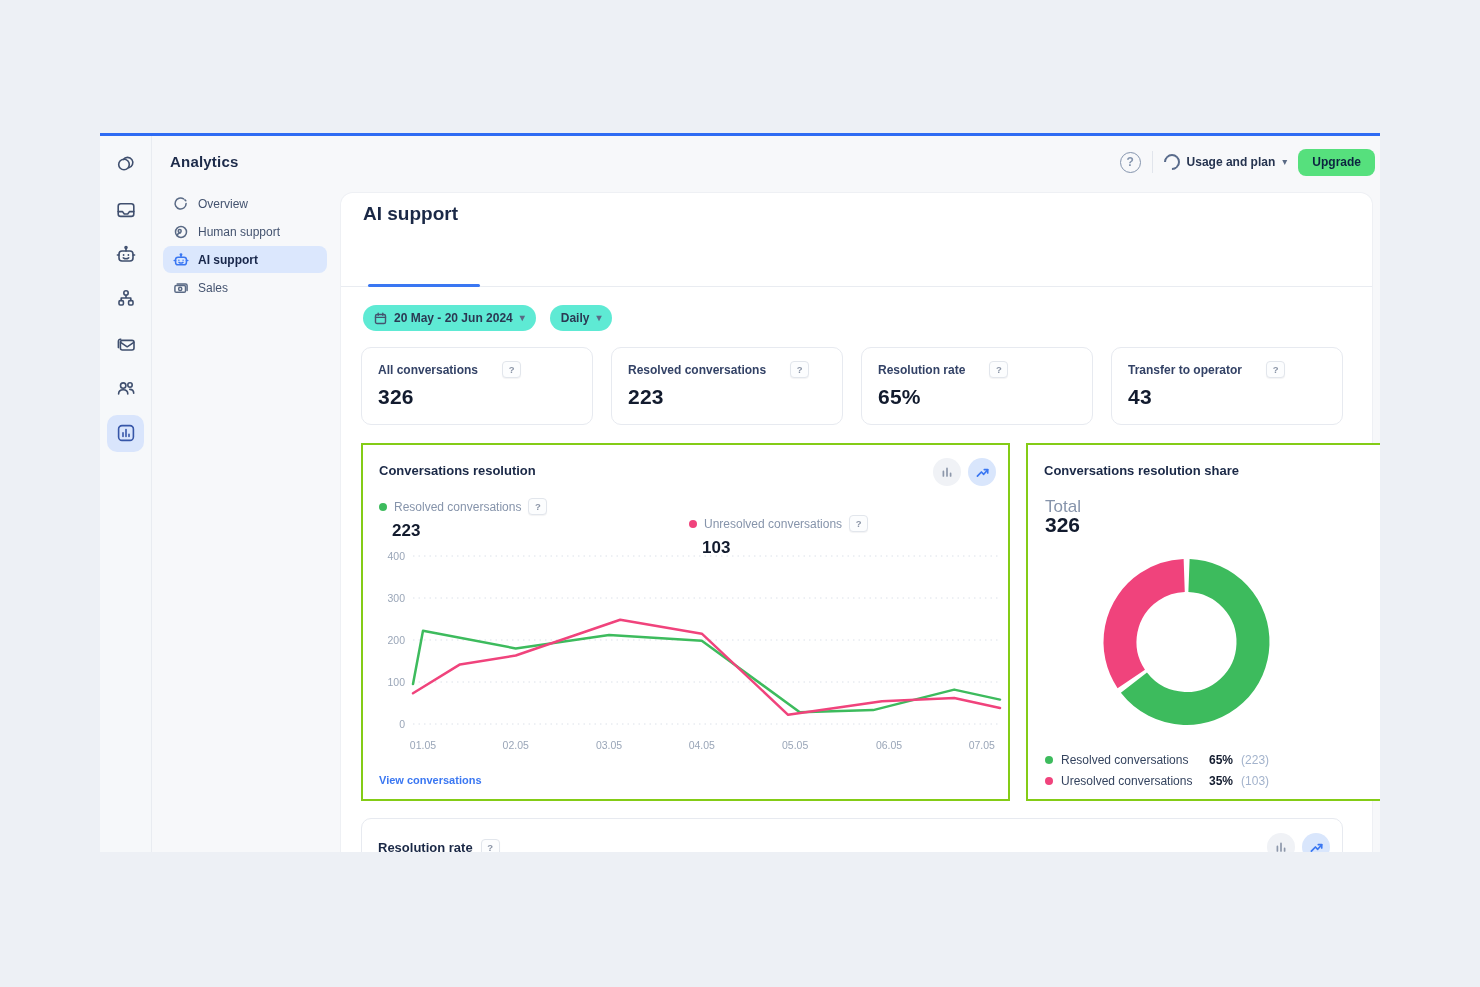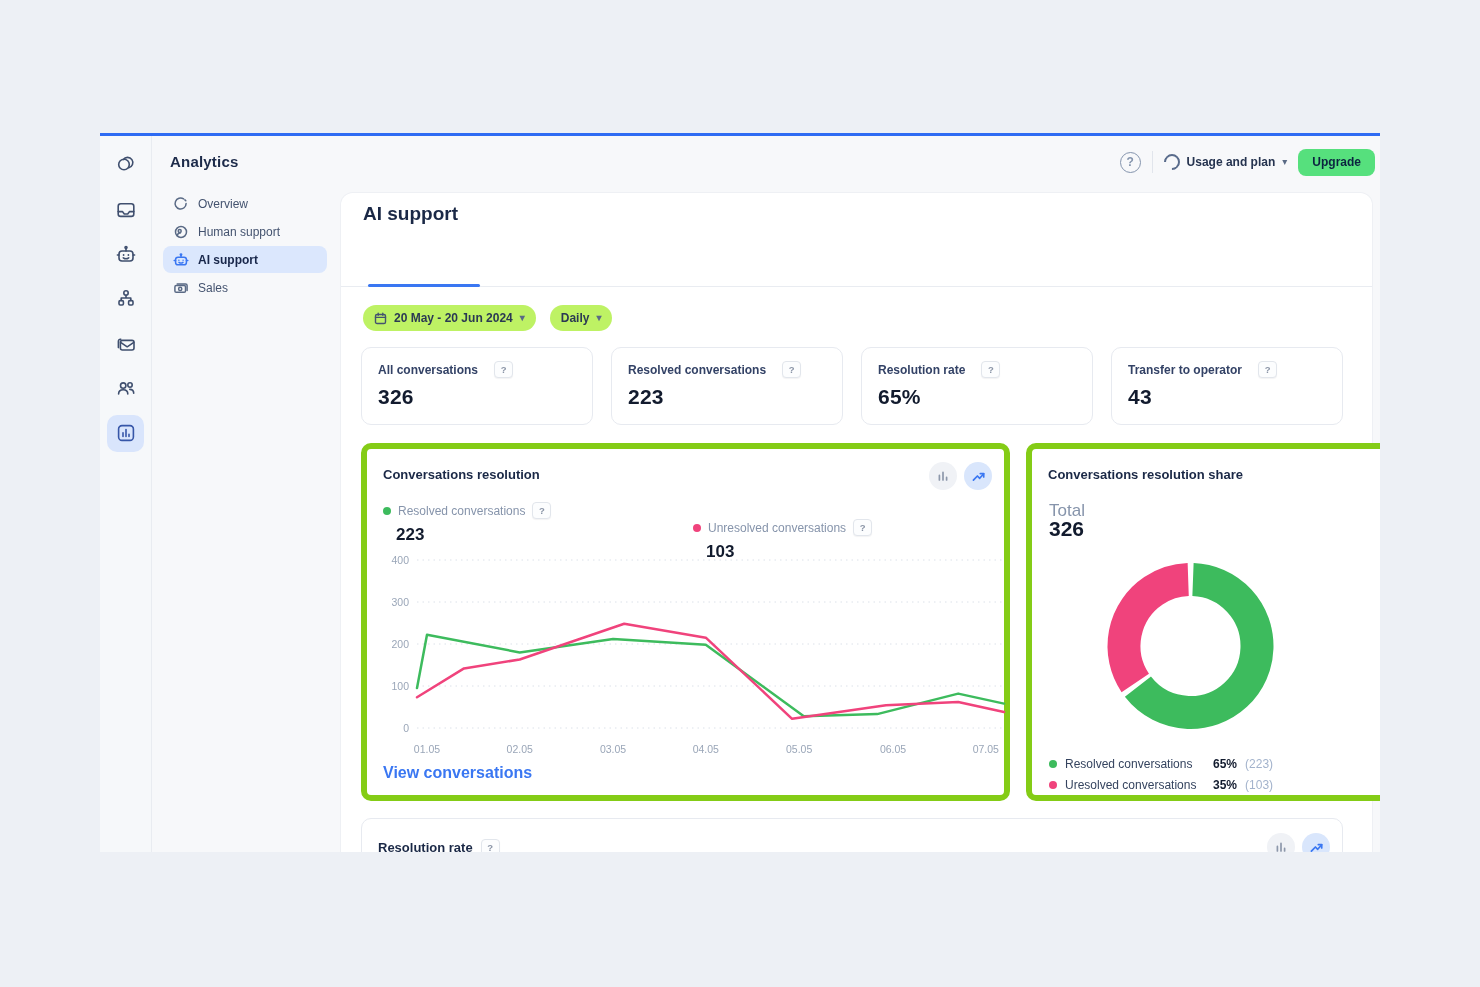--- a/index.html
+++ b/index.html
@@ -38,52 +38,52 @@
   
   .panel{position:absolute;left:241px;top:57px;width:1031px;height:700px;background:#fff;border-radius:12px;
          box-shadow:0 0 0 1px #eef0f4,0 1px 2px rgba(16,24,40,.04);}
   .panel-title{position:absolute;left:22px;top:10px;font-size:19px;font-weight:700;color:#1a2846;}
   .tabs{position:absolute;left:29px;top:58px;display:flex;gap:37px;}
   .tab{font-size:13px;font-weight:600;color:#2b3953;cursor:pointer;padding-bottom:14px;}
   .tab.active{color:#3a77f2;}
   .tabs-rule{position:absolute;left:0;right:0;top:93px;height:1px;background:#e9ecf1;}
   .tab-underline{position:absolute;left:27px;top:91px;width:112px;height:3px;background:#3a77f2;border-radius:2px;}
   .filters{position:absolute;left:22px;top:112px;display:flex;gap:14px;}
-  .pill{height:26px;background:#bef264;border-radius:13px;display:flex;align-items:center;gap:7px;
+  .pill{height:26px;background:#5eead4;border-radius:13px;display:flex;align-items:center;gap:7px;
         padding:0 11px;font-size:12px;font-weight:600;color:#2b3953;cursor:pointer;}
   .pill svg{stroke:#44536f;fill:none;stroke-width:1.4;stroke-linecap:round;}
   
   .stats{position:absolute;left:20px;top:154px;width:982px;display:grid;grid-template-columns:repeat(4,1fr);gap:18px;}
   .stat-card{height:78px;border:1px solid #e7eaf0;border-radius:10px;background:#fff;box-sizing:border-box;padding:13px 16px;}
-  .stat-lbl-row{display:flex;align-items:center;gap:16px;}
+  .stat-lbl-row{display:flex;align-items:center;gap:24px;}
   .stat-lbl{font-size:12px;font-weight:600;color:#334266;}
   .qbadge{min-width:17px;height:15px;border:1px solid #e2e6ec;border-radius:4px;background:#fcfdfe;
           color:#8a94a6;font-size:9.5px;font-weight:700;display:inline-flex;align-items:center;justify-content:center;
           box-shadow:0 1px 1px rgba(16,24,40,.05);cursor:pointer;}
   .stat-val{margin-top:7px;font-size:21px;font-weight:700;color:#121b2e;letter-spacing:.2px;}
   
   .charts{position:absolute;left:20px;top:250px;width:982px;height:358px;}
-  .card{position:absolute;border:6px solid #84cc16;border-radius:10px;background:#fff;box-sizing:border-box;}
+  .card{position:absolute;border:2px solid #84cc16;border-radius:0;background:#fff;box-sizing:border-box;}
   .chart-card{left:0;top:0;width:649px;height:358px;}
   .share-card{left:665px;top:0;width:370px;height:358px;}
   .card-head{position:absolute;left:16px;right:12px;top:13px;display:flex;align-items:flex-start;justify-content:space-between;}
   .card-title{font-size:13px;font-weight:700;color:#1a2846;padding-top:5px;}
   .toggles{display:flex;gap:7px;}
   .tgl{width:28px;height:28px;border-radius:50%;background:#f0f2f6;display:flex;align-items:center;justify-content:center;cursor:pointer;}
   .tgl.active{background:#d9e6fc;}
   .tgl svg{stroke:#8d98ab;fill:none;stroke-width:1.7;stroke-linecap:round;stroke-linejoin:round;}
   .tgl.active svg{stroke:#3a77f2;}
   .legend-block{position:absolute;top:53px;}
   .lb-left{left:16px;} .lb-right{left:326px;margin-top:17px;}
   .legend-row{display:flex;align-items:center;gap:7px;}
   .dot{width:8px;height:8px;border-radius:50%;}
   .legend-name{font-size:12px;color:#8694ab;}
   .legend-total{margin:6px 0 0 13px;font-size:17px;font-weight:700;color:#121b2e;}
   .linechart{position:absolute;left:8px;top:102px;}
-  .view-link{position:absolute;left:16px;bottom:13px;font-size:16px;font-weight:600;color:#3a77f2;cursor:pointer;}
+  .view-link{position:absolute;left:16px;bottom:13px;font-size:11px;font-weight:600;color:#3a77f2;cursor:pointer;}
   
   .share-total-lbl{position:absolute;left:17px;top:52px;font-size:17px;color:#8694ab;}
   .share-total{position:absolute;left:17px;top:68px;font-size:21px;font-weight:700;color:#121b2e;}
   .donut{position:absolute;left:0;top:110px;}
   .share-legend{position:absolute;left:17px;top:306px;display:flex;flex-direction:column;gap:4px;}
   .sl-row{display:flex;align-items:center;gap:8px;height:17px;}
   .sl-name{font-size:12px;color:#35445f;width:140px;}
   .sl-pct{font-size:12px;font-weight:700;color:#121b2e;}
   .sl-count{font-size:12px;color:#a3b3cc;}
   

